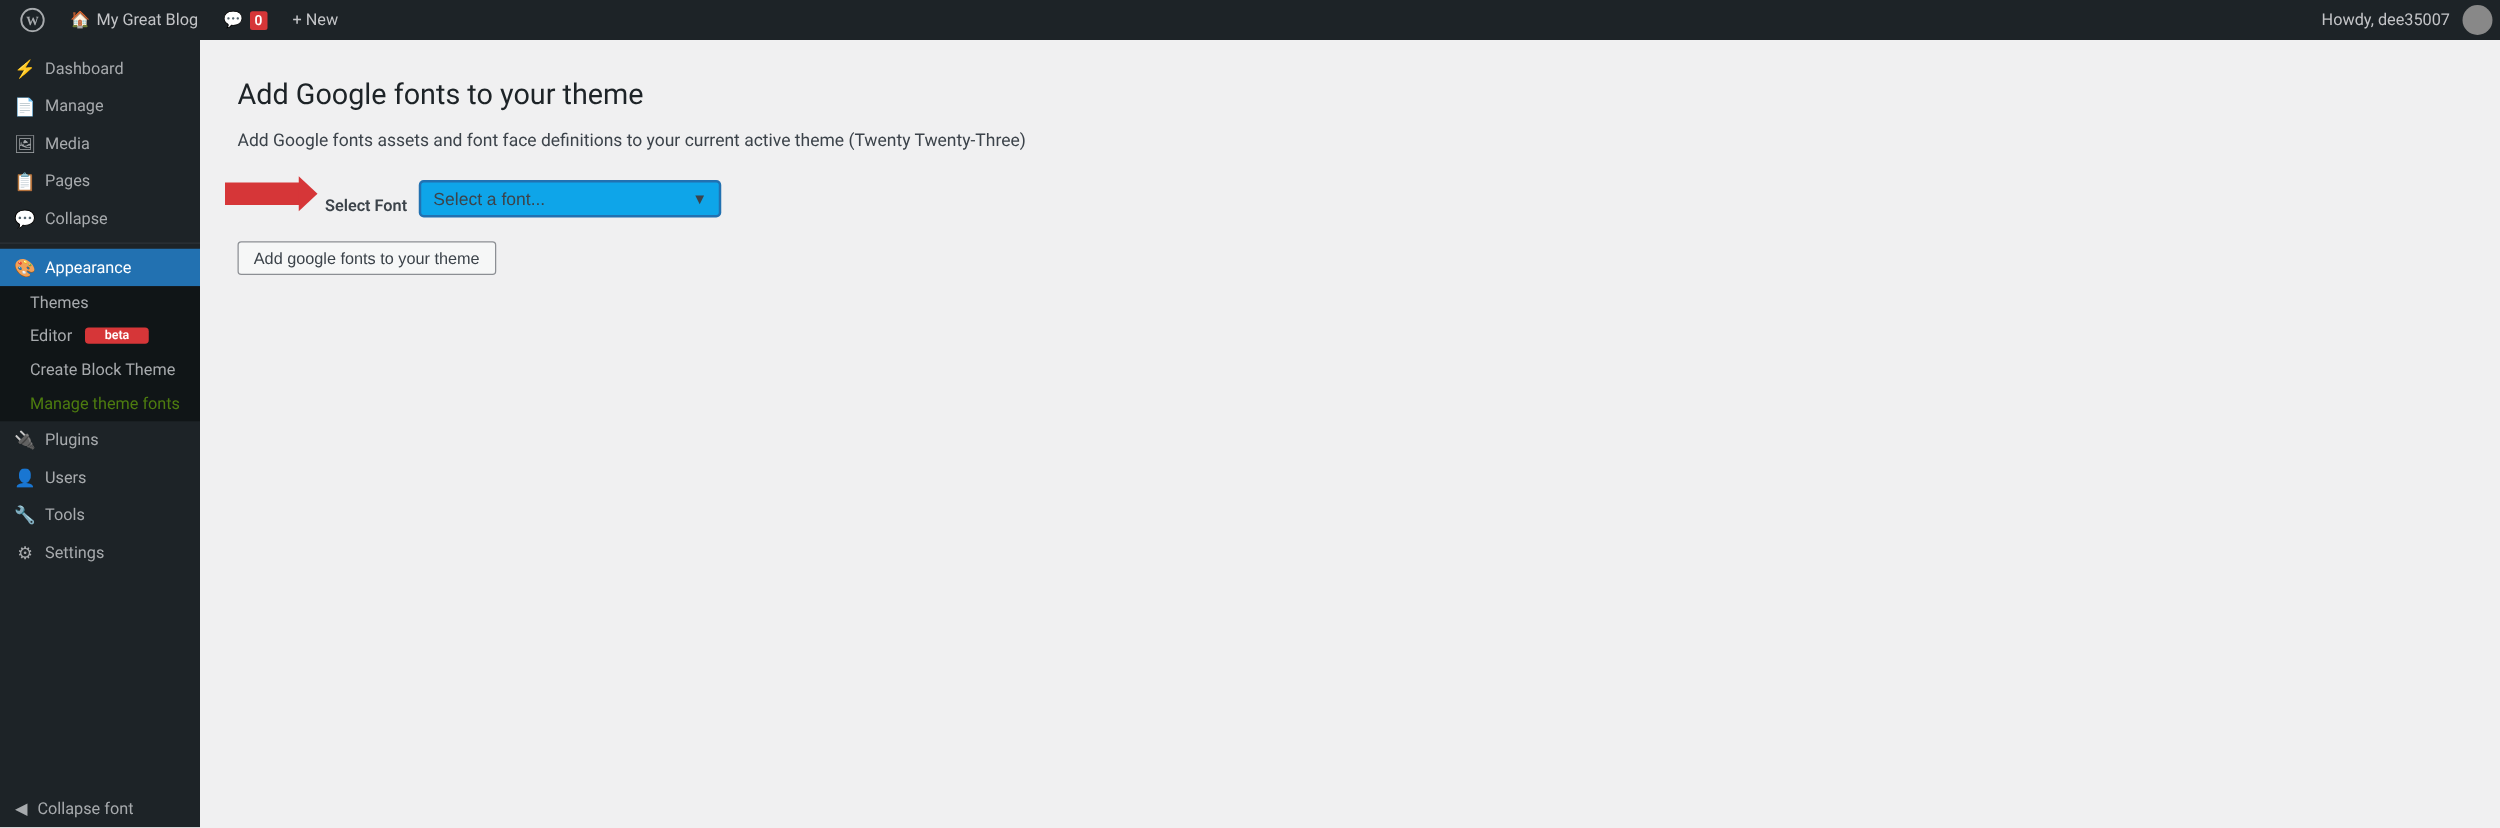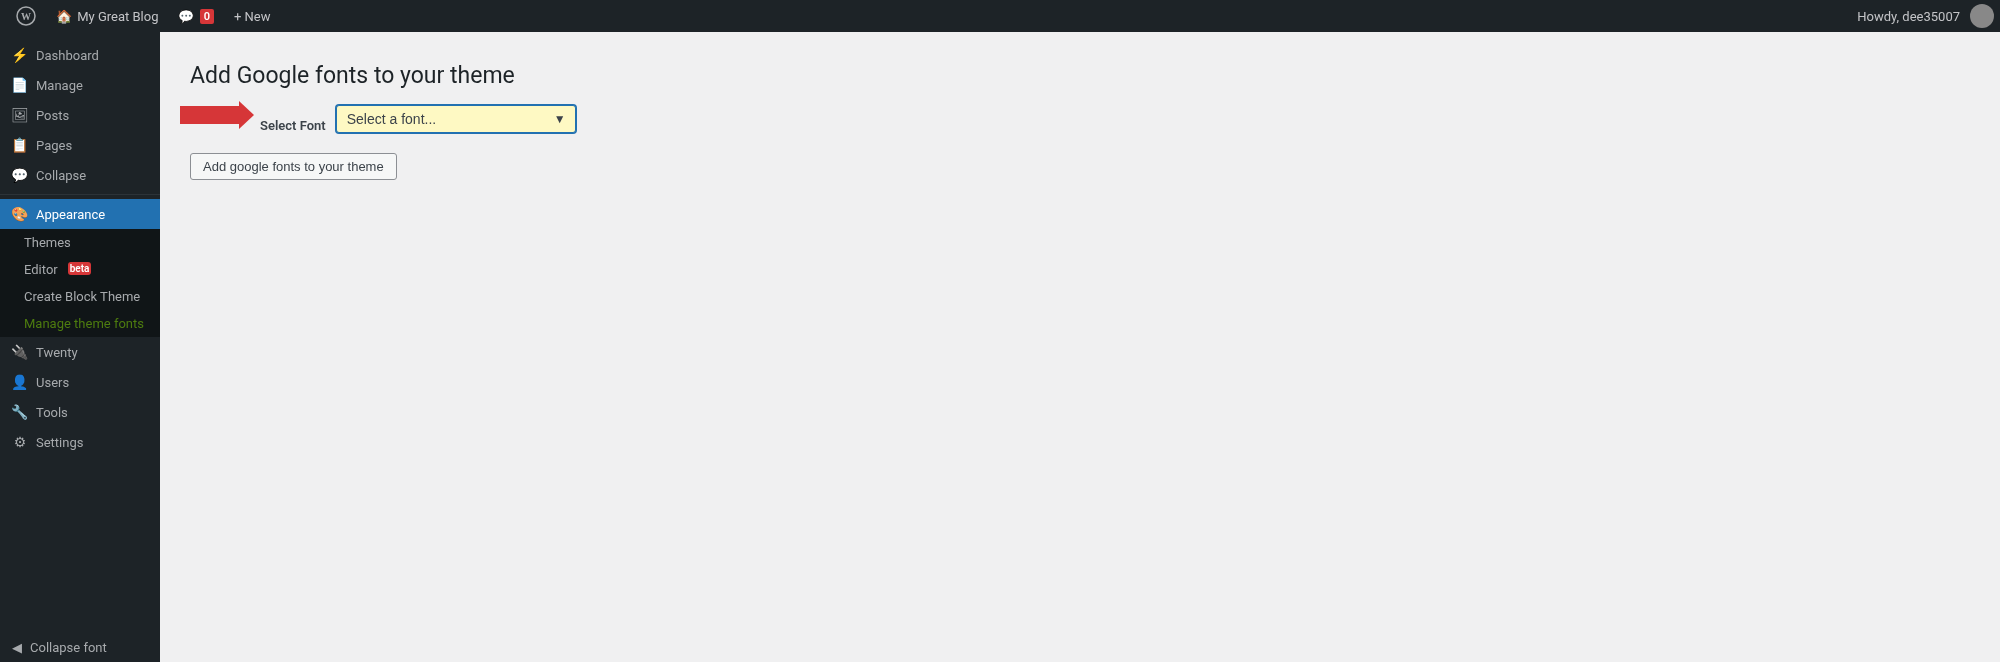--- a/index.html
+++ b/index.html
@@ -112,21 +112,21 @@
       font-size: 13px;
       display: flex;
       align-items: flex-start;
       gap: 6px;
     }
     .sidebar-submenu-item.active-sub { color: #4d7c0f; }
     .beta-badge {
       background: #d63638;
       color: #fff;
       border-radius: 3px;
-      padding: 1px 2px;
+      padding: 1px 16px;
       font-size: 10px;
       font-weight: 600;
       margin-left: 4px;
     }
 
     
     .sidebar-collapse {
       padding: 7px 12px;
       color: #a7aaad;
       cursor: pointer;
@@ -170,21 +170,21 @@
       font-weight: 600;
       white-space: nowrap;
     }
 
     .select-wrapper {
       position: relative;
     }
     .font-select {
       appearance: none;
       -webkit-appearance: none;
-      background: #fef9c3;
+      background: #0ea5e9;
       border: 1px solid #2271b1;
       border-radius: 3px;
       padding: 5px 30px 5px 10px;
       font-size: 14px;
       color: #3c434a;
       width: 240px;
       cursor: pointer;
       outline: none;
       box-shadow: 0 0 0 1px #2271b1;
     }
@@ -279,21 +279,21 @@
       <li class="sidebar-item">
         <span class="sidebar-icon">⚡</span>
         <span>Dashboard</span>
       </li>
       <li class="sidebar-item">
         <span class="sidebar-icon">📄</span>
         <span>Manage</span>
       </li>
       <li class="sidebar-item">
         <span class="sidebar-icon">🖼</span>
-        <span>Posts</span>
+        <span>Media</span>
       </li>
       <li class="sidebar-item">
         <span class="sidebar-icon">📋</span>
         <span>Pages</span>
       </li>
       <li class="sidebar-item">
         <span class="sidebar-icon">💬</span>
         <span>Collapse</span>
       </li>
 
@@ -315,21 +315,21 @@
         <li class="sidebar-submenu-item">
           <span>Create Block Theme</span>
         </li>
         <li class="sidebar-submenu-item active-sub">
           <span>Manage theme fonts</span>
         </li>
       </ul>
 
       <li class="sidebar-item">
         <span class="sidebar-icon">🔌</span>
-        <span>Twenty</span>
+        <span>Plugins</span>
       </li>
       <li class="sidebar-item">
         <span class="sidebar-icon">👤</span>
         <span>Users</span>
       </li>
       <li class="sidebar-item">
         <span class="sidebar-icon">🔧</span>
         <span>Tools</span>
       </li>
       <li class="sidebar-item">
@@ -339,20 +339,21 @@
     </ul>
 
     <div class="sidebar-collapse">
       <span>◀</span>
       <span>Collapse font</span>
     </div>
   </nav>
 
   <main class="main-content">
     <h1 class="page-title">Add Google fonts to your theme</h1>
+    <p class="page-subtitle">Add Google fonts assets and font face definitions to your current active theme (Twenty Twenty-Three)</p>
 
     <div class="form-row">
 
       <div class="red-arrow" style="position:relative; left: -10px; display:flex; align-items:center;">
         <div class="arrow-body"></div>
       </div>
 
       <label class="form-label">Select Font</label>
       <div class="select-wrapper">
         <select class="font-select">

